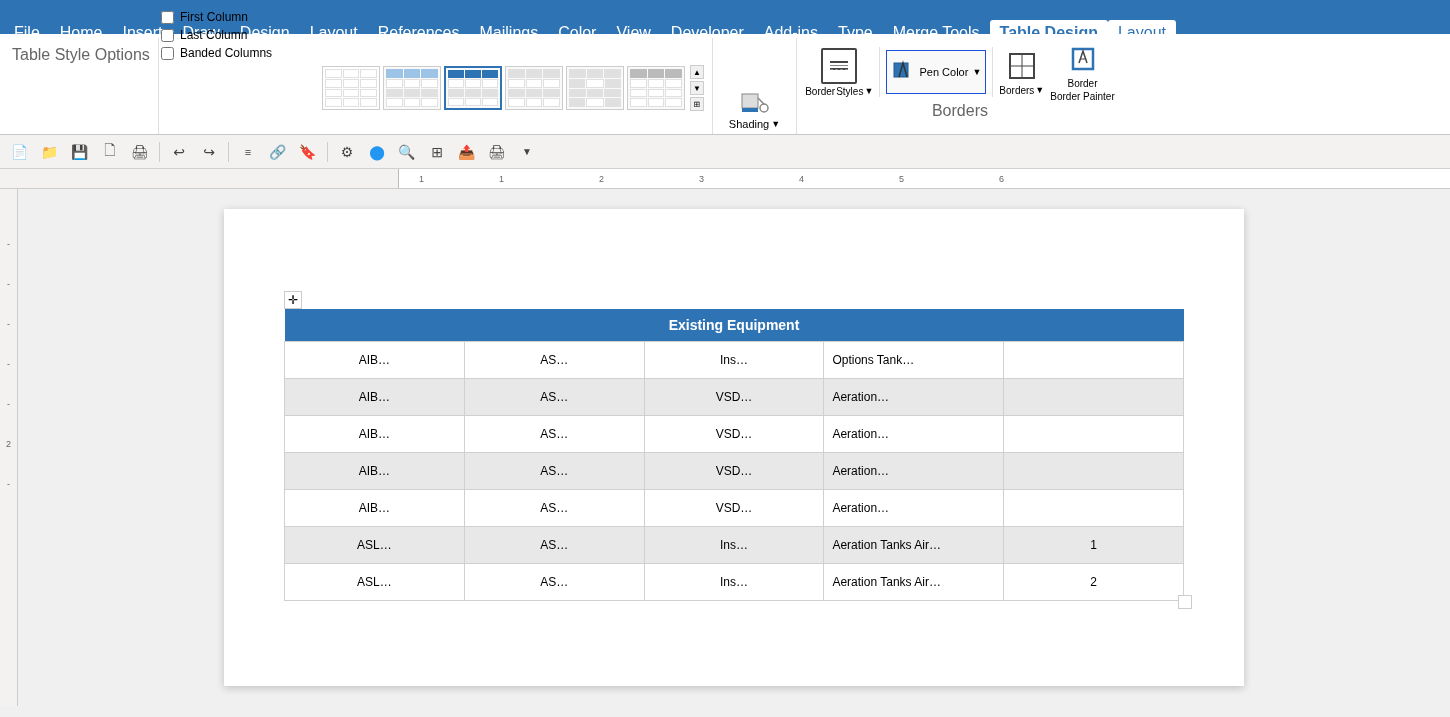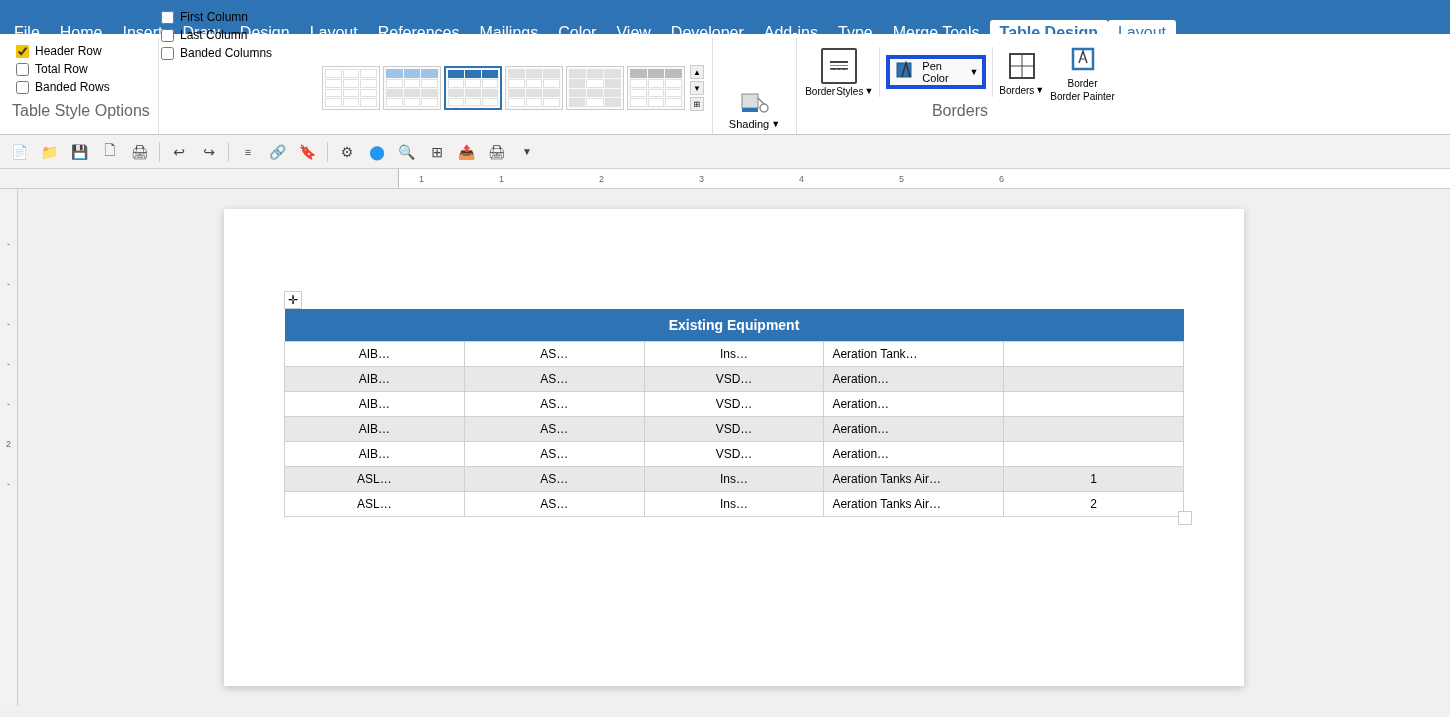--- a/index.html
+++ b/index.html
@@ -233,21 +233,21 @@
       color: white;
       font-weight: 600;
       font-size: 12px;
       text-align: center;
       padding: 6px 8px;
       border: 1px solid #ccc;
     }
     .table-data-row td {
       font-size: 12px;
       text-align: center;
-      padding: 5px 8px;
+      padding: 11px 8px;
       border: 1px solid #d0d0d0;
     }
     .table-data-row:nth-child(odd) td { background: white; }
     .table-data-row:nth-child(even) td { background: #e8e8e8; }
     .td-desc { text-align: left !important; }
 
     .table-outer {
       position: relative;
       margin-top: 60px;
     }
@@ -271,34 +271,20 @@
   <span class="menu-bar-item">Type</span>
   <span class="menu-bar-item">Merge Tools</span>
   <span class="menu-bar-item active">Table Design</span>
   <span class="menu-bar-item" style="color:#2e74b5;background:white;">Layout</span>
 </div>
 
 <div class="ribbon">
   <div class="ribbon-content">
 
     <div class="style-options-group">
-      <div class="ribbon-group-content" style="flex-direction:column; gap:0; align-items:flex-start; flex:1;">
-        <div class="style-option">
-          <input type="checkbox" checked="" style="accent-color: rgb(245, 196, 0);">
-          <span>Header Row</span>
-        </div>
-        <div class="style-option">
-          <input type="checkbox" style="">
-          <span>Total Row</span>
-        </div>
-        <div class="style-option">
-          <input type="checkbox" style="">
-          <span>Banded Rows</span>
-        </div>
-      </div>
       <div class="ribbon-group-content" style="flex-direction:column; gap:0; align-items:flex-start; flex:1; margin-left:10px; position:absolute; left:147px; top:8px;">
         <div class="style-option">
           <input type="checkbox" style="">
           <span>First Column</span>
         </div>
         <div class="style-option">
           <input type="checkbox" style="">
           <span>Last Column</span>
         </div>
         <div class="style-option">
@@ -495,21 +481,21 @@
           <div style="display:flex; align-items:center; gap:1px; font-size:10px;">
             <span>Border</span>
             <span>Styles</span>
             <span style="font-size:9px;">▼</span>
           </div>
         </div>
 
         <div style="width:1px; height:50px; background:#e0e0e0;"></div>
 
         <div style="display:flex; flex-direction:column; align-items:center; gap:2px;">
-          <div style="width:100px; height:34px; background:#f9f9f9; border:4px solid #1d4ed8; display:flex; align-items:center; padding:2px 4px; cursor:pointer; gap:4px;">
+          <div style="width:100px; height:44px; background:#f9f9f9; border:1px solid #1d4ed8; display:flex; align-items:center; padding:2px 4px; cursor:pointer; gap:4px;">
             <div style="display:flex; flex-direction:column; align-items:center; flex:1;">
 
               <svg width="24" height="24" viewBox="0 0 24 24">
                 <rect x="3" y="3" width="14" height="14" fill="#2e74b5" stroke="#1a5a8f" stroke-width="1"></rect>
                 <path d="M8 17 L12 3 L16 17" stroke="#333" stroke-width="1.5" fill="none"></path>
               </svg>
             </div>
             <span style="font-size:11px;">Pen Color</span>
             <span style="font-size:9px;">▼</span>
           </div>
@@ -618,21 +604,21 @@
                 <span>Existing Equipment</span>
               </td>
             </tr>
 
           </thead>
           <tbody>
             <tr class="table-data-row">
               <td>AIB…</td>
               <td>AS…</td>
               <td>Ins…</td>
-              <td class="td-desc">Aeration Tank…</td>
+              <td class="td-desc">Options Tank…</td>
               <td></td>
             </tr>
             <tr class="table-data-row">
               <td>AIB…</td>
               <td>AS…</td>
               <td>VSD…</td>
               <td class="td-desc">Aeration…</td>
               <td></td>
             </tr>
             <tr class="table-data-row">

